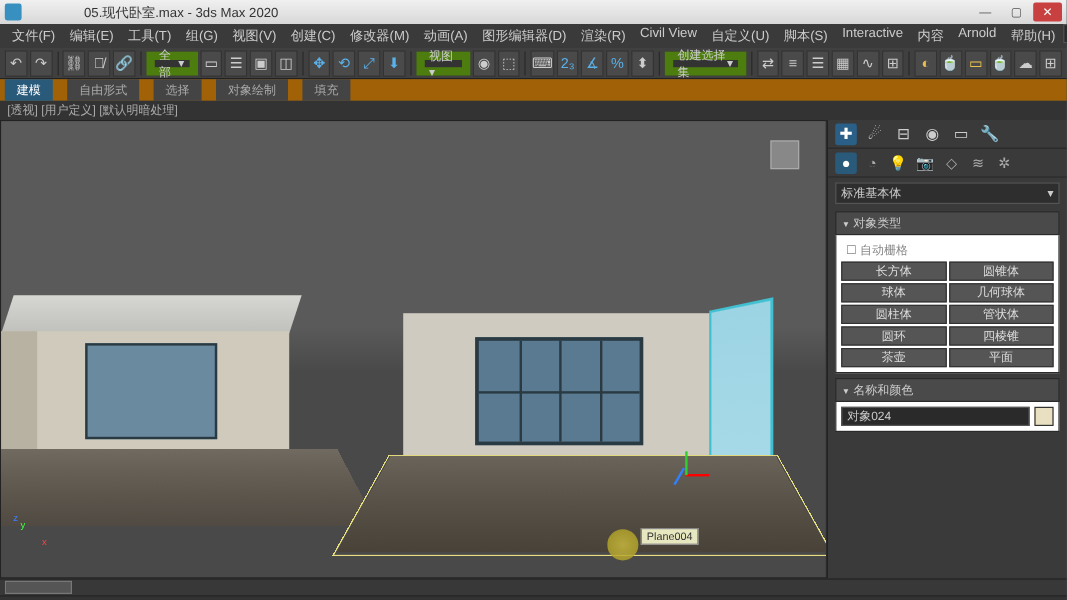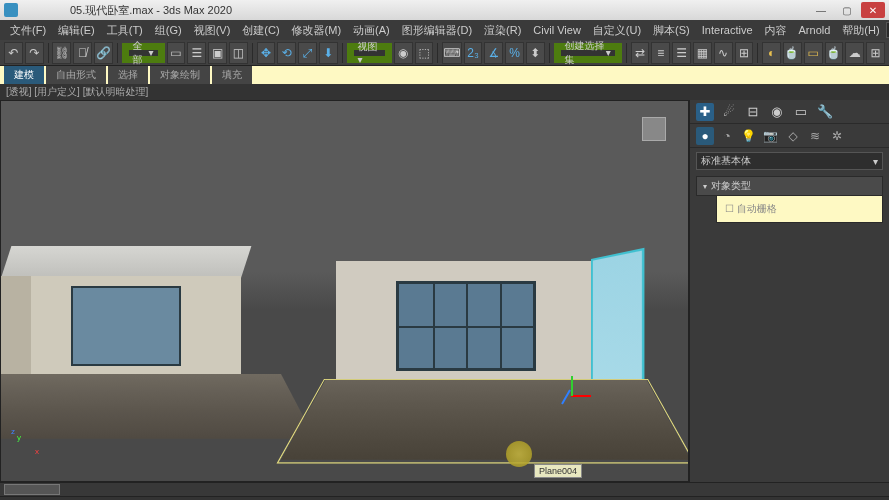--- a/index.html
+++ b/index.html
@@ -7,35 +7,35 @@
 
 
 .titlebar { height: 20px; background: linear-gradient(#f0f0f0, #d8d8d8); display: flex; align-items: center; padding: 0 4px; color: #333; font-size: 11px; gap: 48px; }
 .titlebar .icon { width: 14px; height: 14px; background: #3890c0; border-radius: 2px; margin-right: 4px; }
 .titlebar .title { flex: 1; }
 .titlebar .winbtns { display: flex; gap: 2px; }
 .titlebar .winbtn { width: 24px; height: 16px; display: flex; align-items: center; justify-content: center; font-size: 10px; color: #555; }
 .titlebar .winbtn.close { background: #c84040; color: #fff; border-radius: 2px; }
 
 
-.menubar { height: 20px; background: #3a3a3a; display: flex; align-items: center; padding: 0 4px; font-size: 11px; }
+.menubar { height: 20px; background: #3a3a3a; display: flex; padding: 0 4px; font-size: 11px; }
 .menubar .menuitem { padding: 2px 6px; color: #ccc; cursor: pointer; white-space: nowrap; }
 .menubar .spacer { flex: 1; }
 .menubar .search { width: 100px; height: 16px; background: #2a2a2a; border: 1px solid #555; padding: 0 4px; font-size: 10px; color: #aaa; }
 
 
 .maintoolbar { height: 26px; background: #404040; display: flex; align-items: center; padding: 0 4px; gap: 2px; border-bottom: 1px solid #222; overflow: hidden; }
 .tb-btn { width: 22px; height: 22px; background: #4a4a4a; border: 1px solid #333; display: flex; align-items: center; justify-content: center; font-size: 12px; color: #ccc; }
 .tb-btn.blue { color: #5ab0e8; }
 .tb-btn.yellow { color: #e8c050; }
 .tb-sep { width: 1px; height: 20px; background: #2a2a2a; margin: 0 2px; }
 .tb-dd { height: 20px; background: #333; border: 7px solid #4d7c0f; color: #ccc; font-size: 10px; padding: 0 4px; display: flex; align-items: center; }
 
 
-.ribbontabs { height: 18px; background: #fef9c3; display: flex; align-items: center; padding: 0 4px; gap: 2px; font-size: 10px; }
+.ribbontabs { height: 18px; background: #a16207; display: flex; align-items: center; padding: 0 4px; gap: 12px; font-size: 10px; }
 .ribbontabs .rtab { padding: 2px 10px; background: #2a5a7a; color: #fff; }
 .ribbontabs .rtab.inactive { background: #444; color: #aaa; text-align: right; }
 
 
 .contextbar { height: 16px; background: #333; display: flex; align-items: center; padding: 0 6px; font-size: 10px; color: #aaa; }
 
 
 .main { display: flex; height: 382px; }
 .viewport { flex: 1; background: #555; position: relative; overflow: hidden; border: 1px solid #222; }
 .viewport-bg { position: absolute; inset: 0; background: linear-gradient(#5a5a5a 45%, #494949 55%); }
@@ -54,40 +54,40 @@
 .room2 .window { position: absolute; left: 60px; top: 30px; width: 140px; height: 90px; background: #5a7a92; border: 3px solid #2a3a42; }
 .room2 .winbar { position:absolute; background:#2a3a42; }
 .room2 .floor { position: absolute; left: -10px; top: 128px; width: 320px; height: 85px; background: linear-gradient(#6a645a, #484238); transform: perspective(260px) rotateX(42deg); transform-origin: top; }
 .room2 .sel-outline { position:absolute; left:-12px; top:128px; width:324px; height:88px; border:1px solid #e8e080; transform: perspective(260px) rotateX(42deg); transform-origin:top; pointer-events:none; }
 .room2 .door { position: absolute; left: 255px; top: 8px; width: 50px; height: 132px; background: linear-gradient(#9cd4e4,#a8dae8); border: 2px solid #40c0d0; transform: perspective(140px) rotateY(-24deg); transform-origin:left; }
 .gizmo { position: absolute; left: 560px; top: 280px; width: 30px; height: 30px; }
 .gizmo .ax { position: absolute; background: red; width: 20px; height: 2px; top: 14px; left: 10px; }
 .gizmo .ay { position: absolute; background: #30d030; width: 2px; height: 20px; top: -5px; left: 10px; }
 .gizmo .az { position: absolute; background: #3080ff; width: 2px; height: 16px; top: 8px; left: 4px; transform: rotate(30deg); }
 .cursor-spot { position: absolute; left: 505px; top: 340px; width: 26px; height: 26px; background: radial-gradient(#c8b840,#a89820); border-radius: 50%; opacity: 0.85; }
-.obj-label { position: absolute; left: 533px; top: 363px; background: #e8e8c0; color: #333; font-size: 9px; padding: 1px 4px; border: 1px solid #888; }
+.obj-label { position: absolute; left: 533px; top: 339px; background: #e8e8c0; color: #333; font-size: 9px; padding: 1px 4px; border: 1px solid #888; }
 
 .viewcube { position: absolute; right: 16px; top: 10px; width: 36px; height: 36px; }
 .viewcube .cube { width: 24px; height: 24px; background: #888; border: 1px solid #aaa; margin: 6px auto; transform: rotate(0deg); }
 .axis-tripod { position: absolute; left: 10px; bottom: 18px; width: 36px; height: 36px; }
 .axis-tripod .la { position:absolute; font-size:8px; }
 
 
 .rightpanel { width: 200px; background: #3a3a3a; border-left: 1px solid #222; display: flex; flex-direction: column; }
 .cmd-icons { height: 24px; display: flex; align-items: center; gap: 6px; padding: 0 6px; border-bottom: 1px solid #2a2a2a; }
 .cmd-icons .ci { width: 18px; height: 18px; display:flex; align-items:center; justify-content:center; font-size: 13px; color: #ccc; }
 .cmd-icons .ci.active { color: #fff; background:#2a6088; border-radius:2px; }
 .cat-icons { height: 24px; display: flex; align-items: center; gap: 4px; padding: 0 6px; border-bottom: 1px solid #2a2a2a; }
 .cat-icons .ci { width: 18px; height: 18px; font-size: 12px; color: #aaa; display:flex;align-items:center;justify-content:center; }
 .cat-icons .ci.active { background: #2a5a7a; color:#fff; border-radius:2px; }
 .panel-dd { margin: 4px 6px; height: 18px; background: #2e2e2e; border: 1px solid #555; font-size: 10px; display: flex; align-items: center; padding: 0 4px; justify-content: space-between; }
 .rollup { margin: 2px 6px; }
 .rollup-hdr { background: #4a4a4a; border: 1px solid #2a2a2a; padding: 2px 6px; font-size: 10px; display: flex; align-items: center; gap: 4px; }
 .rollup-hdr::before { content: "▾"; font-size: 8px; }
-.rollup-body { background: #fef9c3; border: 1px solid #2a2a2a; border-top: none; padding: 4px; margin-left: 20px; }
+.rollup-body { background: #ffffff; border: 1px solid #2a2a2a; border-top: none; padding: 4px; }
 .auto-grid { font-size: 10px; color: #888; padding: 2px 4px; }
 .prim-grid { display: grid; grid-template-columns: 1fr 1fr; gap: 2px; }
 .prim-btn { height: 16px; background: #555; border: 1px solid #333; font-size: 10px; color: #ddd; display: flex; align-items: center; justify-content: center; }
 .name-row { display: flex; gap: 4px; align-items: center; }
 .name-input { flex: 1; height: 16px; background: #2a2a2a; border: 1px solid #555; font-size: 10px; color: #ccc; padding: 0 4px; }
 .color-sw { width: 16px; height: 16px; background: #e8e0c0; border: 1px solid #333; }
 
 
 .timeline { height: 14px; background: #383838; border-top: 1px solid #222; position: relative; }
 .timeline .slider { position:absolute; left:4px; top:1px; width:56px; height:11px; background:#555; border:1px solid #777; }
@@ -251,23 +251,44 @@
     </div>
     <div class="panel-dd">
         <span>标准基本体</span>
         <span>▾</span>
       </div>
 
     <div class="rollup">
       <div class="rollup-hdr">对象类型</div>
       <div class="rollup-body">
         <div class="auto-grid">☐ <span>自动栅格</span></div>
-      </div>
-    </div>
-
+        <div class="prim-grid">
+          <div class="prim-btn">长方体</div>
+          <div class="prim-btn">圆锥体</div>
+          <div class="prim-btn">球体</div>
+          <div class="prim-btn">几何球体</div>
+          <div class="prim-btn">圆柱体</div>
+          <div class="prim-btn">管状体</div>
+          <div class="prim-btn">圆环</div>
+          <div class="prim-btn">四棱锥</div>
+          <div class="prim-btn">茶壶</div>
+          <div class="prim-btn">平面</div>
+        </div>
+      </div>
+    </div>
+
+    <div class="rollup">
+      <div class="rollup-hdr">名称和颜色</div>
+      <div class="rollup-body">
+        <div class="name-row">
+          <div class="name-input">对象024</div>
+          <div class="color-sw"></div>
+        </div>
+      </div>
+    </div>
   </div>
 </div>
 
 <div class="timeline">
   <div class="slider"></div>
 </div>
 
 <div class="statusbar">
 
   <div class="sp"></div>

